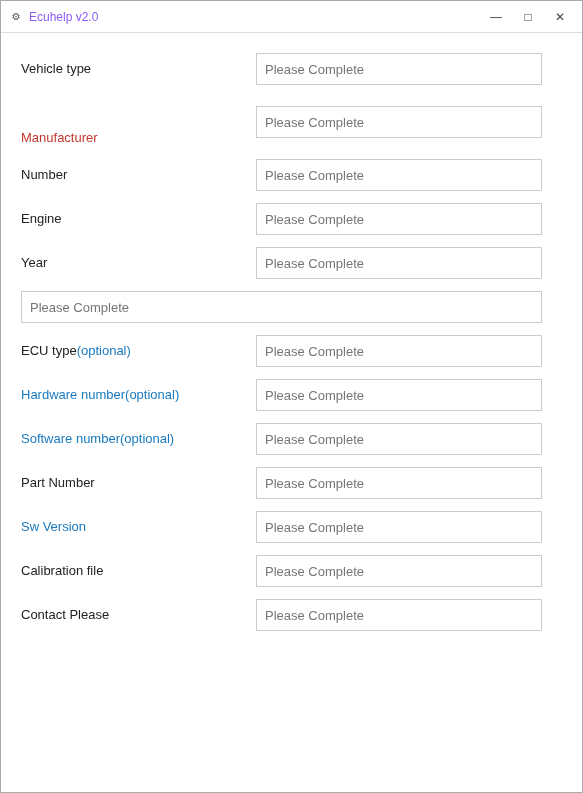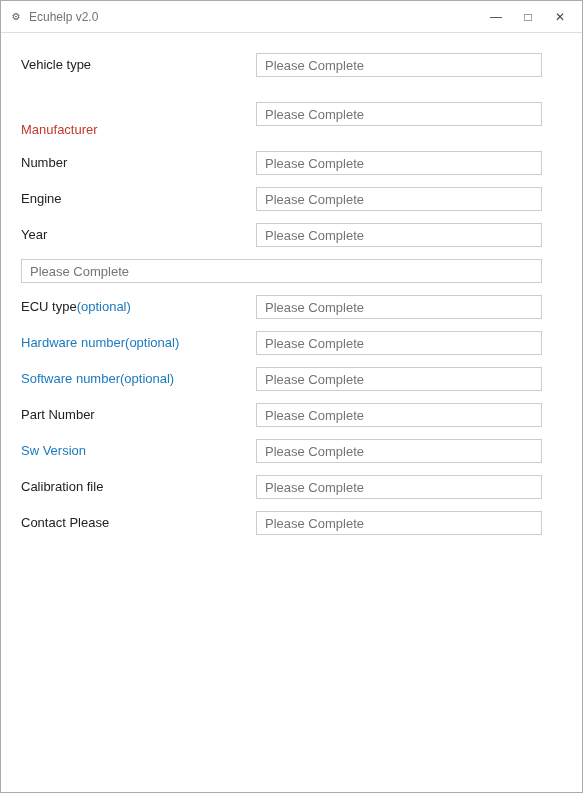--- a/index.html
+++ b/index.html
@@ -48,21 +48,21 @@
       height: 14px;
       display: flex;
       align-items: center;
       justify-content: center;
       font-size: 10px;
       color: #555;
     }
 
     .title-bar-text {
       font-size: 12px;
-      color: #737373;
+      color: #8b5cf6;
     }
 
     .title-bar-controls {
       display: flex;
       align-items: center;
       gap: 4px;
     }
 
     .title-btn {
       width: 28px;
@@ -107,21 +107,21 @@
       color: #c0392b;
       margin-top: 32px;
     }
 
     .form-label.blue-label {
       color: #1a7abf;
     }
 
     .form-input {
       flex: 1;
-      height: 24px;
+      height: 32px;
       border: 1px solid #ccc;
       padding: 4px 8px;
       font-size: 13px;
       color: #aaa;
       background: #ffffff;
       outline: none;
     }
 
     .form-textarea {
       flex: 1;

